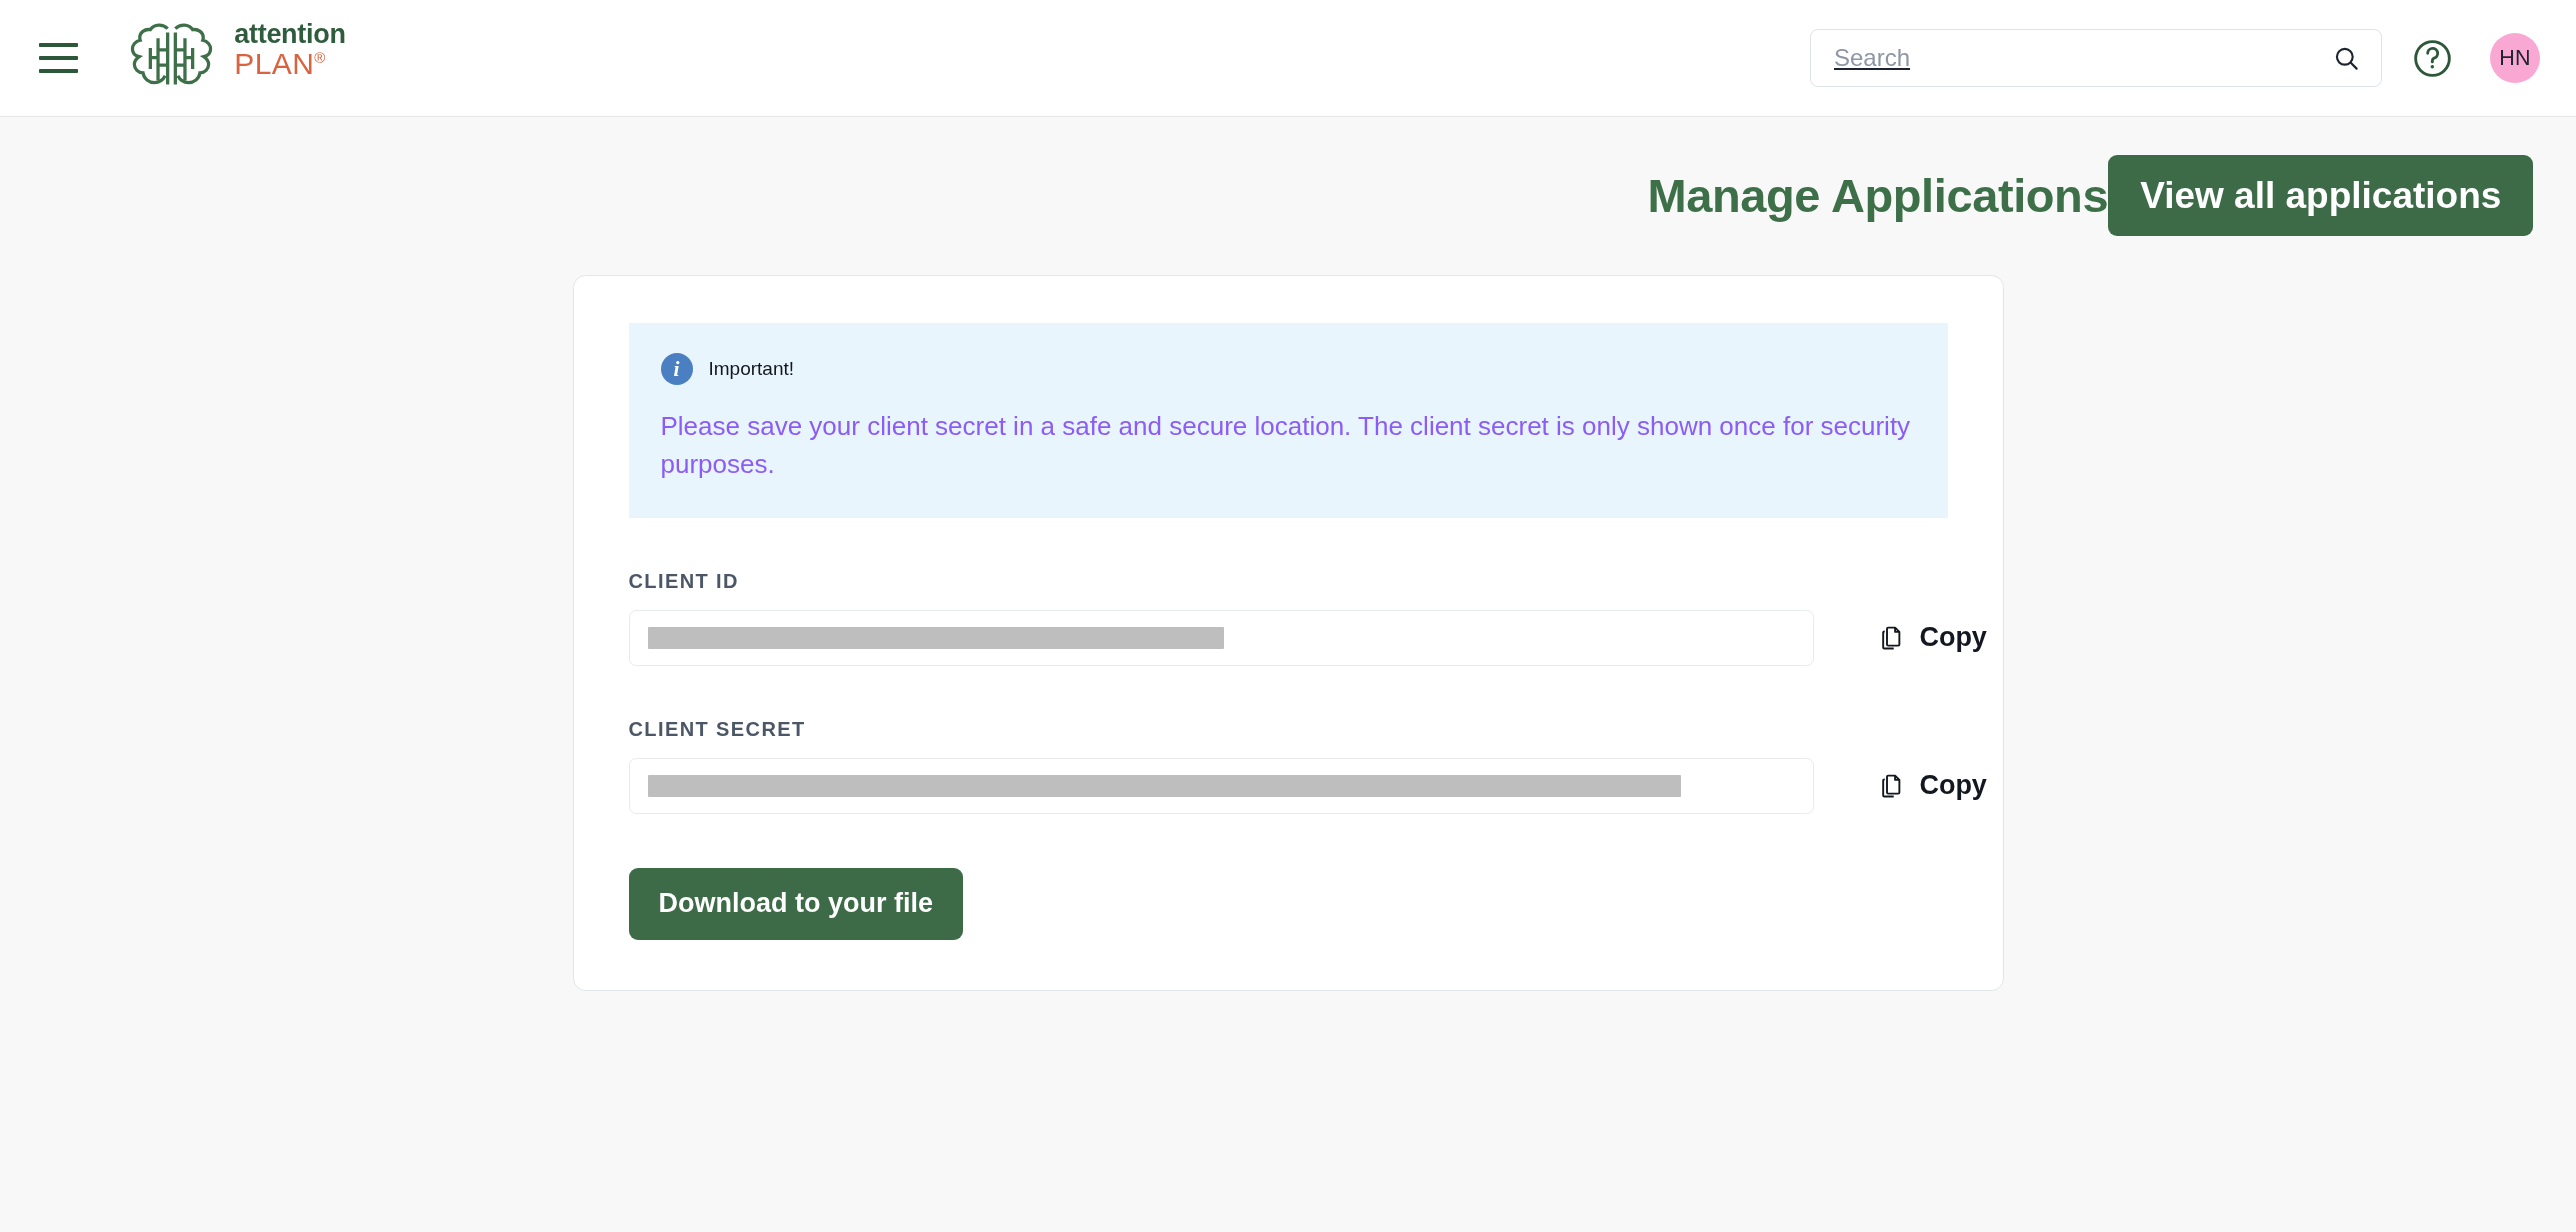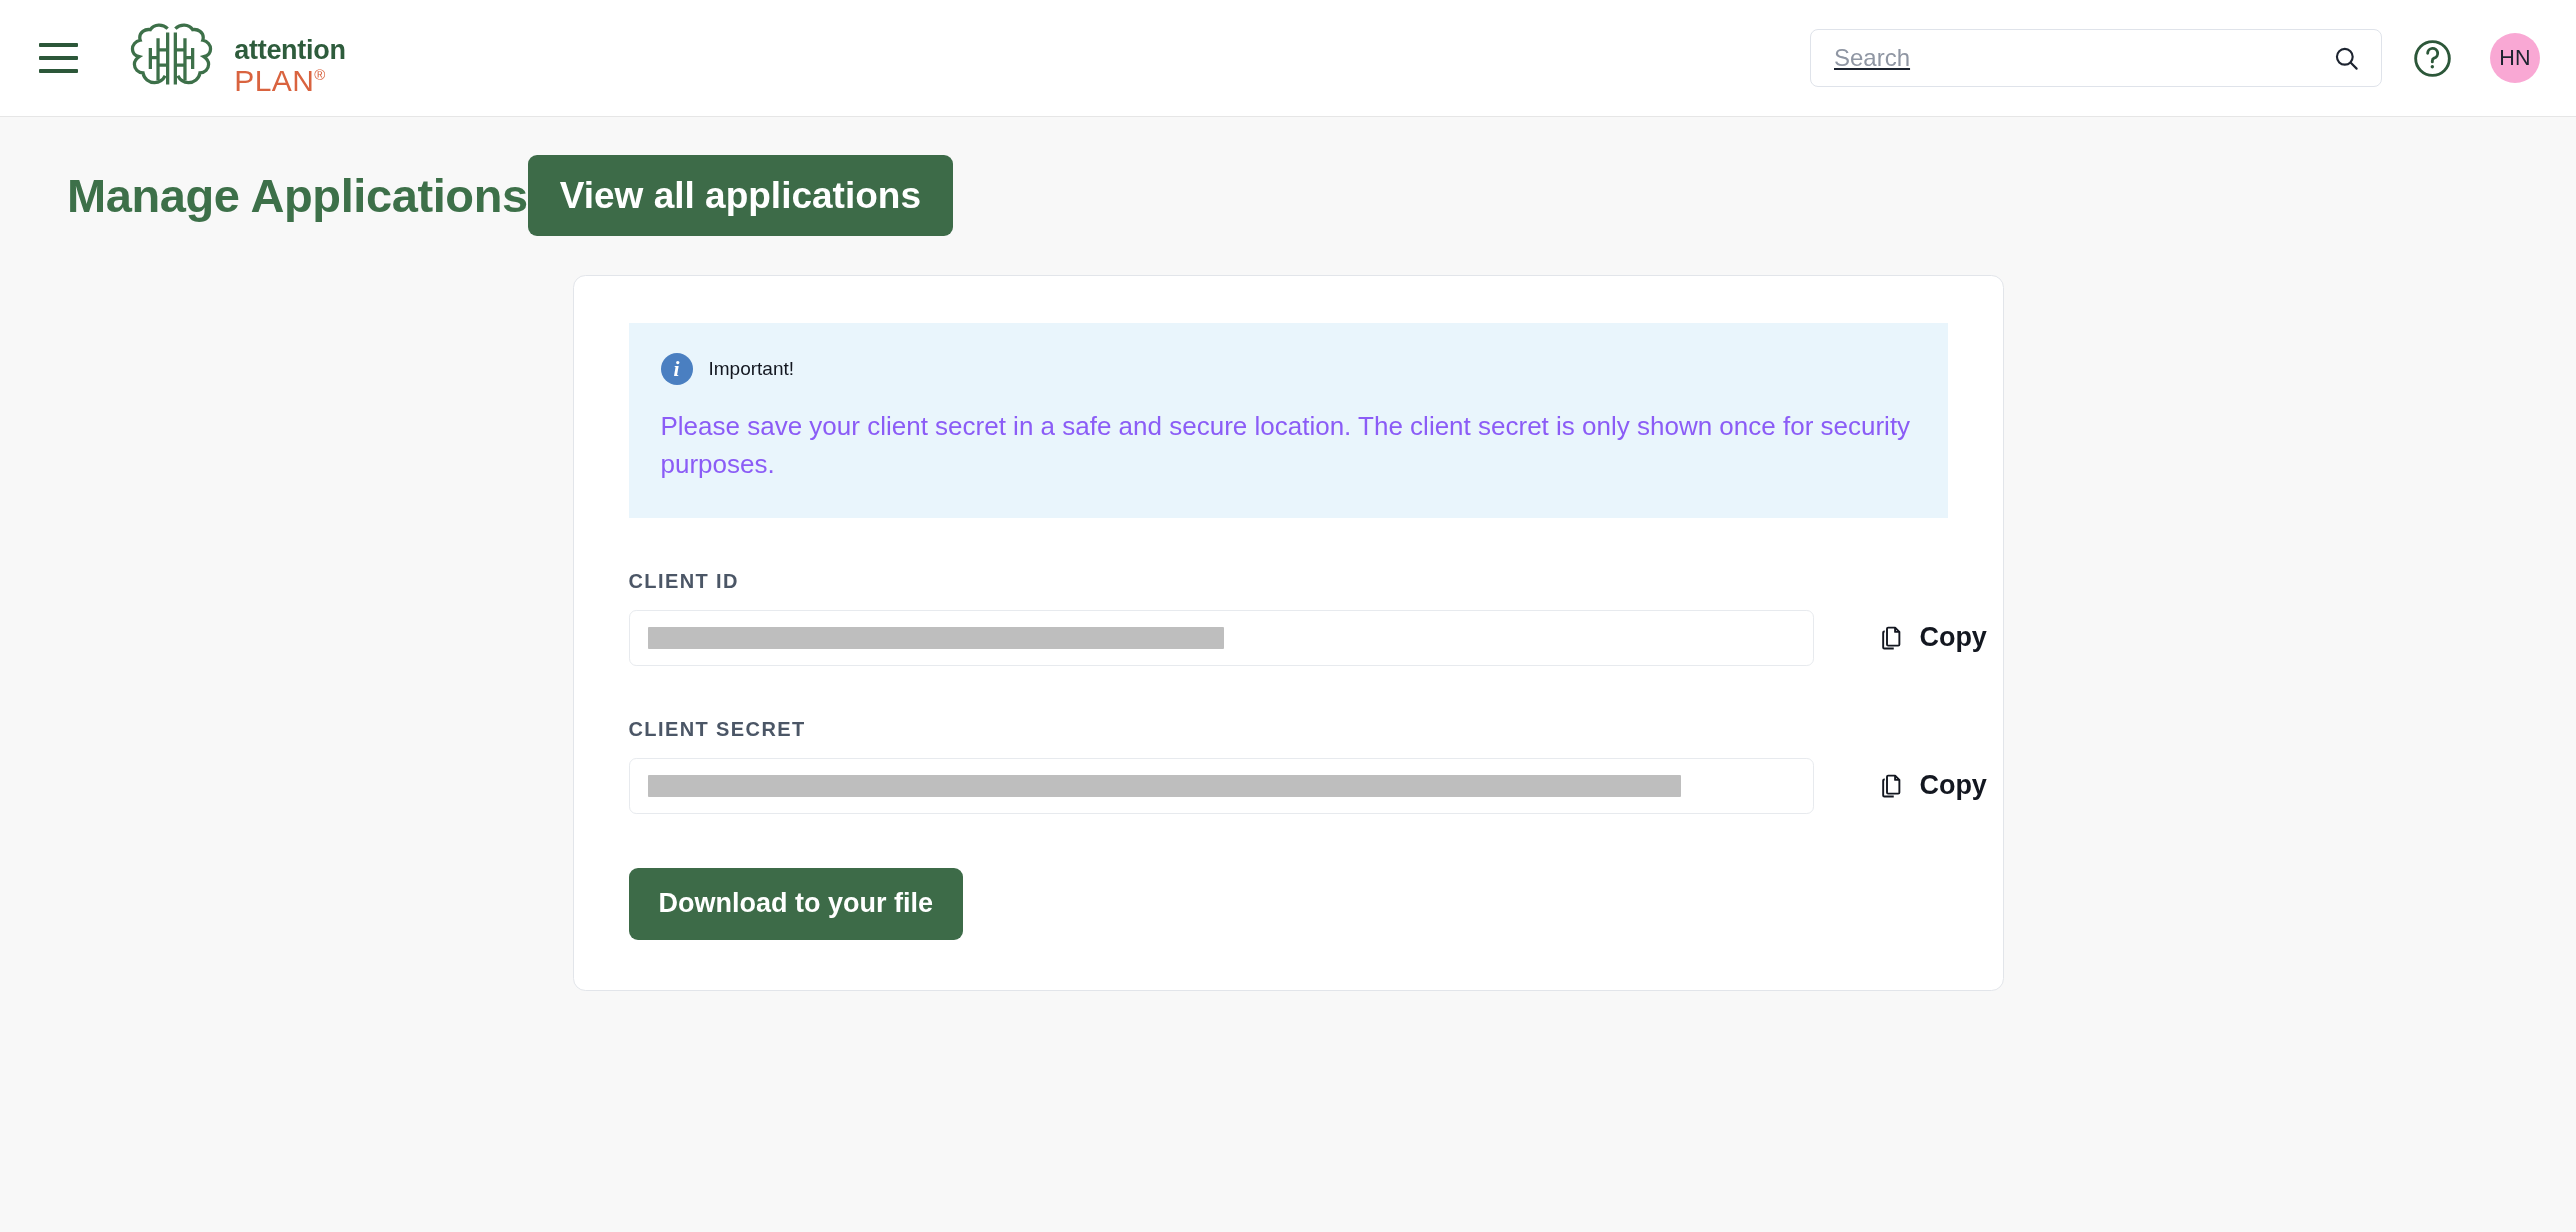--- a/index.html
+++ b/index.html
@@ -35,21 +35,21 @@
   .hamburger span {
     display: block;
     height: 3.6px;
     width: 39px;
     background: #2c5739;
     border-radius: 0.9px;
   }
 
   .brand {
     display: flex;
-    align-items: flex-end;
+    align-items: flex-start;
     margin-left: 45px;
     cursor: pointer;
   }
   .brand-mark { width: 97px; height: 75px; flex: 0 0 auto; }
   .brand-text {
     margin-left: 14.3px;
     line-height: 1.0;
   }
   .brand-line1 {
     font-size: 27px;
@@ -121,23 +121,22 @@
 
   
   .page {
     position: relative;
     padding: 0 39px;
   }
 
   .page-head {
     display: flex;
     align-items: center;
-    justify-content: flex-start;
+    justify-content: flex-end;
     padding-top: 38px;
-    margin-left: 28px;
   }
 
   .page-title {
     font-size: 47px;
     font-weight: bold;
     color: #3d7049;
     letter-spacing: -0.4px;
   }
 
   .btn {

